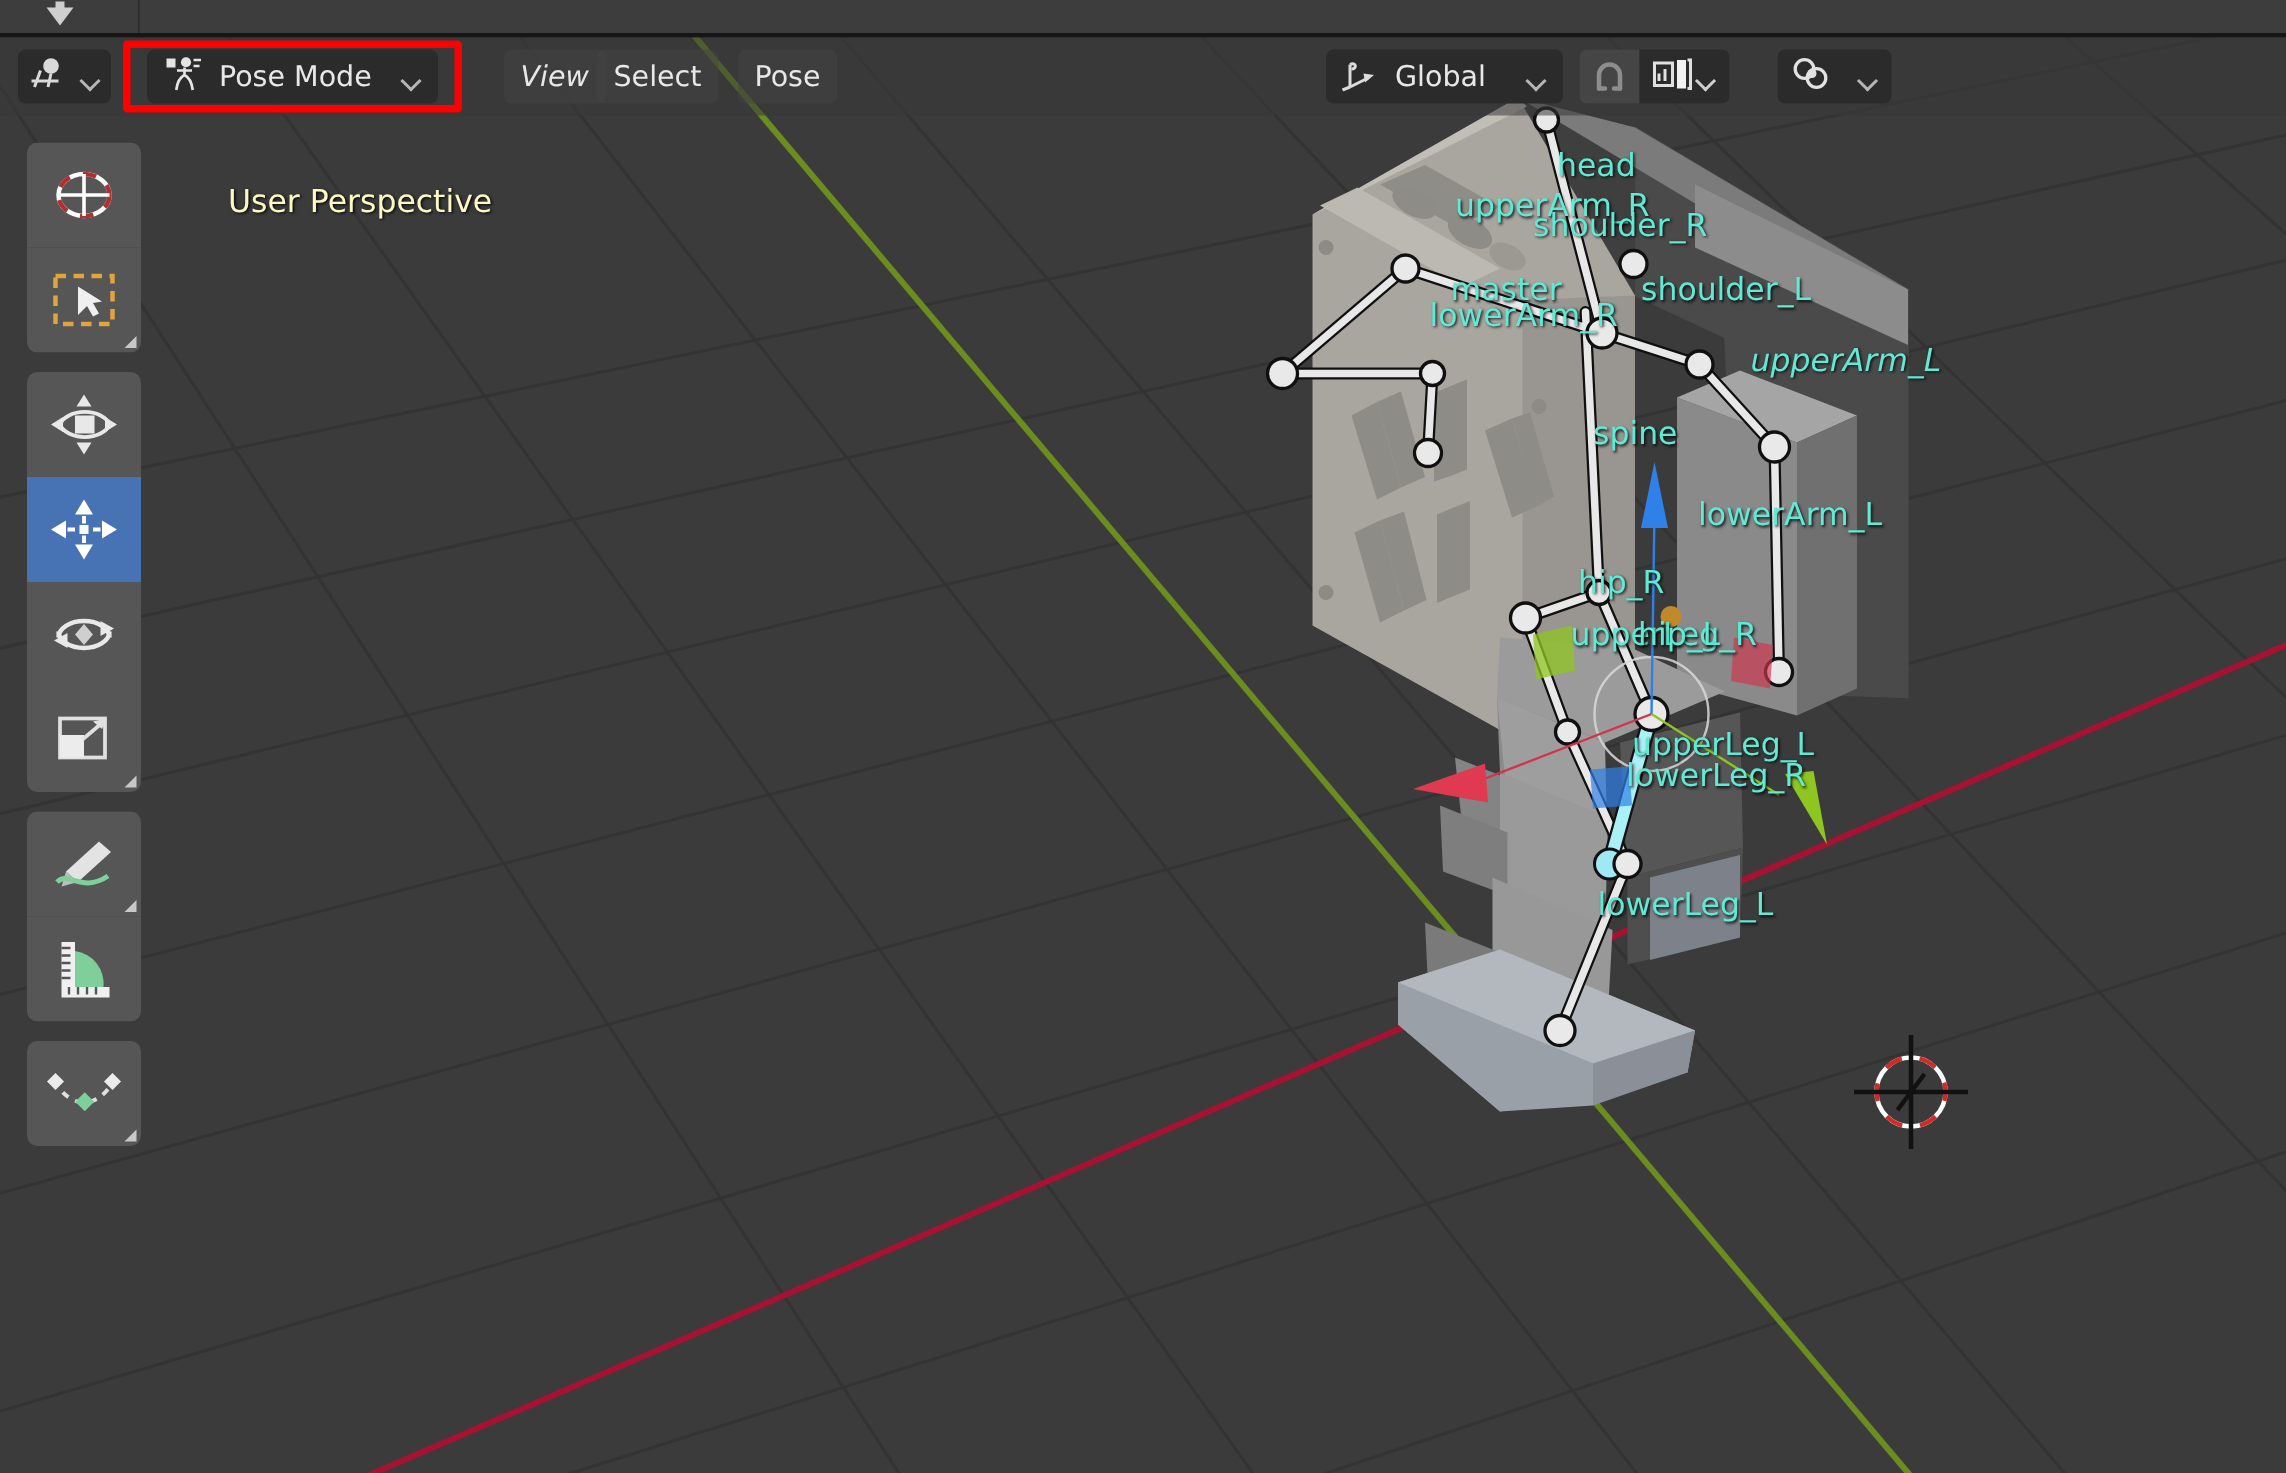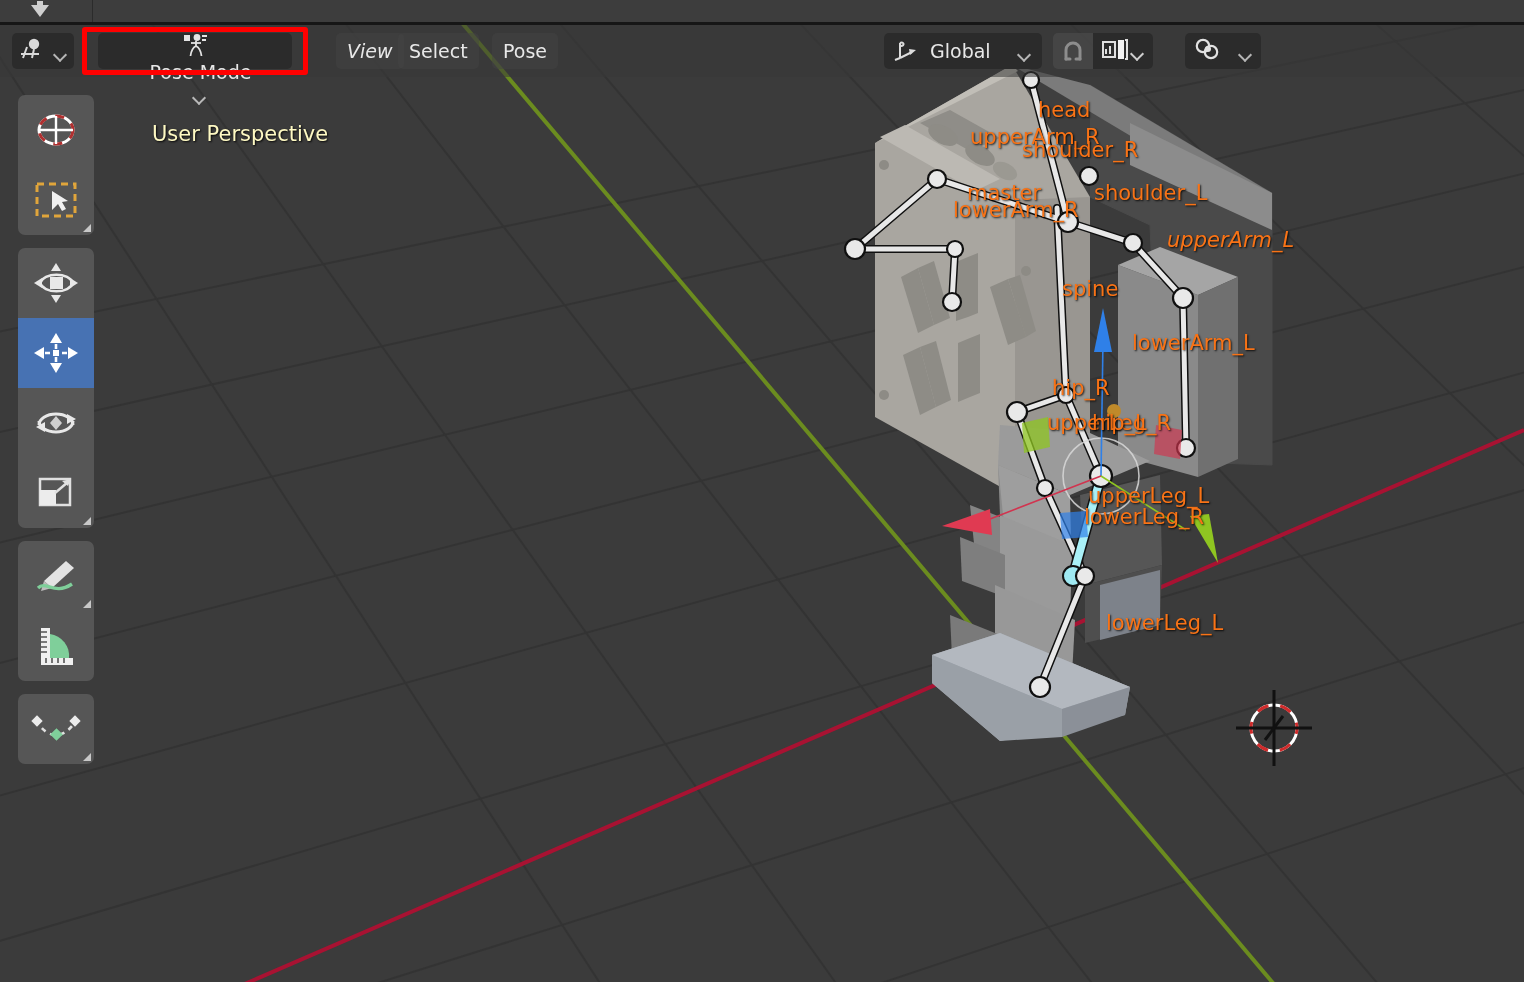--- a/index.html
+++ b/index.html
@@ -32,21 +32,21 @@
           padding:0 11px; white-space:nowrap; }
   .hbtn .chev { margin-left:8px; opacity:.85; }
   .chevglyph { display:inline-block; width:13px; height:8px; position:relative; }
   .chevglyph::before { content:""; position:absolute; left:1px; top:0; width:8px; height:8px;
         border-right:2px solid #cfcfcf; border-bottom:2px solid #cfcfcf; transform:rotate(45deg); }
 
   
   #editor-type { left:12px; width:62px; justify-content:space-between; padding:0 7px; }
 
   
-  #mode-select { left:98px; width:194px; padding-left:12px;flex-direction:column; }
+  #mode-select { left:98px; width:194px; padding-left:12px; }
   #mode-select .mlabel { flex:1; text-align:left; margin-left:10px; }
   .redbox { position:absolute; left:82px; top:27px; width:226px; height:48px;
             border:5px solid #ff0000; border-radius:3px; z-index:41; pointer-events:none; }
 
   #menu-view   { left:336px; background:rgba(68,68,68,0.5);font-style:italic; }
   #menu-select { left:398px; background:rgba(68,68,68,0.5); }
   #menu-pose   { left:492px; background:rgba(68,68,68,0.5); }
 
   #orientation { left:884px; width:158px; padding-left:10px; }
   #orientation .olabel { margin-left:10px; flex:1; }
@@ -68,21 +68,21 @@
   .tool .corner { position:absolute; right:3px; bottom:3px; width:0; height:0;
       border-left:8px solid transparent; border-bottom:8px solid #c8c8c8; }
 
   
   .vp-text { position:absolute; z-index:30; color:#fef9c3; font-size:21px;
              text-shadow:1px 1px 2px rgba(0,0,0,0.9); white-space:nowrap; }
   #vp-line1 { left:152px; top:97px; }
   #vp-line2 { left:152px; top:137px; }
 
   
-  .bone-label { position:absolute; z-index:28; color:#f97316; font-size:21px;
+  .bone-label { position:absolute; z-index:28; color:#5eead4; font-size:21px;
                 text-shadow:1px 1px 2px rgba(0,0,0,0.85); white-space:nowrap; }
 </style>
 </head>
 <body>
 
 <div id="app">
 
   <div class="topstrip">
     <div class="seg a">
       <div class="tri-down-tail"></div>
@@ -291,21 +291,21 @@
         <div class="bone-label" style="left: 967px; top: 156px;">master</div>
         <div class="bone-label" style="left: 953px; top: 173px;">lowerArm_R</div>
         <div class="bone-label" style="left: 1167px; top: 203px; font-style: italic;">upperArm_L</div>
         <div class="bone-label" style="left: 1062px; top: 252px;">spine</div>
         <div class="bone-label" style="left: 1132px; top: 306px;">lowerArm_L</div>
         <div class="bone-label" style="left: 1052px; top: 351px;">hip_R</div>
         <div class="bone-label" style="left: 1047px; top: 386px;">upperLeg_R</div>
         <div class="bone-label" style="left: 1092px; top: 386px; text-align: right;">hip_L</div>
         <div class="bone-label" style="left: 1088px; top: 459px;">upperLeg_L</div>
         <div class="bone-label" style="left: 1084px; top: 468px; margin-top: 12px;">lowerLeg_R</div>
-        <div class="bone-label" style="left: 1065px; top: 586px; margin-left: 41px;">lowerLeg_L</div>
+        <div class="bone-label" style="left: 1065px; top: 566px;">lowerLeg_L</div>
       </div>
   </div>
 
   <div class="header">
 
     <div class="hbtn" id="editor-type">
       <span>
         <svg width="24" height="22" viewBox="0 0 24 22">
           <circle cx="15" cy="6" r="5.2" fill="#d9d9d9"></circle>
           <path d="M2 16 H20" stroke="#d9d9d9" stroke-width="2" fill="none"></path>

